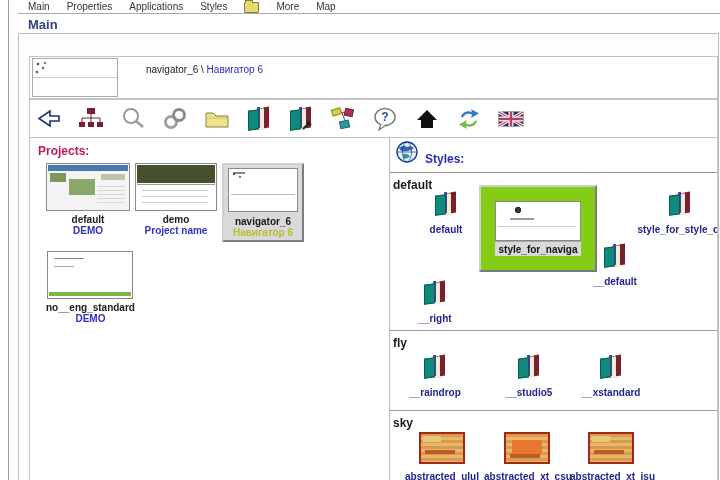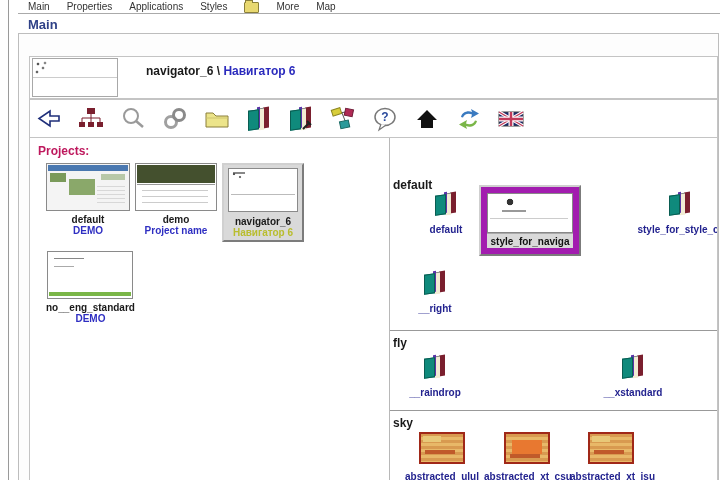--- a/index.html
+++ b/index.html
@@ -19,21 +19,21 @@
   
   .frame{position:absolute;left:18px;top:33px;width:699px;height:460px;border:1px solid #bdbdbd;background:#fdfdfd}
   .titlebox{position:absolute;left:29px;top:56px;width:687px;height:41px;border:1px solid #c4c4c4;background:#fff}
   .titlethumb{position:absolute;left:2px;top:1px;width:84px;height:37px;border:1px solid #a8a8a8;background:
      radial-gradient(circle at 5px 5px,#555 1px,transparent 1.7px),
      radial-gradient(circle at 10px 9px,#777 1px,transparent 1.7px),
      radial-gradient(circle at 4px 13px,#666 1px,transparent 1.7px),
      radial-gradient(circle at 12px 4px,#888 1px,transparent 1.7px),
      linear-gradient(#ccc,#ccc) 0 18px/84px 1px;
      background-repeat:no-repeat;background-color:#fff}
-  .titletext{position:absolute;left:116px;top:7px;font-size:12px;font-weight:bold;white-space:nowrap}
+  .titletext{position:absolute;left:116px;top:7px;font-size:10px;font-weight:normal;white-space:nowrap}
   .titletext .tname{color:#1a1a1a}
   .titletext .talt{color:#2b2bbd}
   
   .mainbox{position:absolute;left:29px;top:99px;width:687px;height:381px;border:1px solid #c4c4c4;
            border-bottom:none;background:#fff}
   .toolbar{height:37px;border-bottom:1px solid #c4c4c4;display:flex;align-items:center;
            padding-left:6px;gap:16px}
   .tbtn{width:26px;height:26px;display:flex;align-items:center;justify-content:center;cursor:pointer}
   .cols{display:flex;height:343px}
   .projcol{width:360px;border-right:1px solid #b8b8b8;box-sizing:border-box;padding:4px 0 0 6px;overflow:hidden}
@@ -85,21 +85,21 @@
   .sdiv{position:absolute;left:0;right:0;height:1px;background:#999}
   .sitem{position:absolute;text-align:center;cursor:pointer}
   .slabel{font-size:10px;font-weight:bold;color:#23238f;margin-top:3px;white-space:nowrap}
   .books{position:relative;display:inline-block;width:26px;height:26px}
   .books i{position:absolute;font-style:normal}
   .books .bb{left:17px;top:1px;width:6px;height:21px;background:#7a1f2e;transform:skewY(-8deg)}
   .books .bm{left:13px;top:2px;width:5px;height:21px;background:#f2ecd4;border-top:1px solid #888;transform:skewY(-8deg)}
   .books .bp{left:11px;top:1px;width:3px;height:21px;background:#5a35a8;transform:skewY(-8deg)}
   .books .bf{left:2px;top:4px;width:11px;height:20px;background:#0f8a7c;border:1px solid #0a5d52;
              box-sizing:border-box;transform:skewY(-8deg)}
-  .sselbox{position:absolute;border:2px outset #cfcfcf;background:#a21caf;padding:6px;cursor:pointer}
+  .sselbox{position:absolute;border:2px outset #cfcfcf;background:#84cc16;padding:14px;cursor:pointer}
   .sthumb{width:84px;height:38px;background:#fff;border:1px solid #888;background-image:
       radial-gradient(circle at 22px 8px,#333 3px,transparent 3.6px),
       linear-gradient(#999,#999),linear-gradient(#ccc,#ccc);
       background-position:0 0,14px 16px,2px 24px;background-size:auto,24px 2px,78px 1px;
       background-repeat:no-repeat}
   .sselcap{font-size:10px;font-weight:bold;color:#111;text-align:center;padding:2px 0 1px;
            border-top:1px solid #aaa;background:#d9d9d9;white-space:nowrap}
   .tsky{display:inline-block;width:42px;height:28px;border:2px solid #a02818;box-sizing:content-box;
       background-image:linear-gradient(#e8c878,#e8c878),linear-gradient(#c05a2a,#c05a2a),
       repeating-linear-gradient(#d89a50 0 3px,#e8b868 3px 6px);
@@ -254,52 +254,72 @@
       <div class="prow">
         <div class="pitem">
           <div class="thumb t6"></div>
           <div class="cap1">no__eng_standard</div>
           <div class="cap2">DEMO</div>
         </div>
       </div>
     </div>
 
     <div class="stylecol">
+      <div class="sheader">
+        <span class="globe">
+          <svg width="24" height="24" viewBox="0 0 24 24">
+              <circle cx="12" cy="12" r="10" fill="#eaf2fa" stroke="#1a3a8c" stroke-width="1.4"></circle>
+              <path d="M4 8 Q9 4 12 7 Q16 5 19 8 Q15 12 10 11 Q6 12 4 8 Z" fill="#2a6ab8"></path>
+              <path d="M8 14 Q12 13 15 16 Q12 20 8 18 Z" fill="#2aa08a"></path>
+              <ellipse cx="12" cy="12" rx="4.5" ry="10" fill="none" stroke="#1a3a8c" stroke-width="0.7"></ellipse>
+              <path d="M2 12 H22" stroke="#1a3a8c" stroke-width="0.7"></path>
+            </svg>
+        </span>
+        <span class="styleslabel">Styles:</span>
+      </div>
 
       <div class="gname" style="top:40px">default</div>
 
       <div class="sitem" style="left:24px;top:53px;width:64px">
         <span class="books"><i class="bb"></i><i class="bm"></i><i class="bp"></i><i class="bf"></i></span>
         <div class="slabel">default</div>
       </div>
 
       <div class="sselbox" style="left:89px;top:47px">
         <div class="sthumb"></div>
         <div class="sselcap">style_for_naviga</div>
       </div>
 
       <div class="sitem" style="left:235px;top:53px;width:110px">
         <span class="books"><i class="bb"></i><i class="bm"></i><i class="bp"></i><i class="bf"></i></span>
         <div class="slabel">style_for_style_cr</div>
       </div>
 
-
-      <div class="sitem" style="left:13px;top:132px;width:64px">
+      <div class="sitem" style="left:190px;top:105px;width:70px">
+        <span class="books"><i class="bb"></i><i class="bm"></i><i class="bp"></i><i class="bf"></i></span>
+        <div class="slabel">__default</div>
+      </div>
+
+      <div class="sitem" style="left:13px;top:142px;width:64px">
         <span class="books"><i class="bb"></i><i class="bm"></i><i class="bp"></i><i class="bf"></i></span>
         <div class="slabel">__right</div>
       </div>
 
       <div class="sdiv" style="top:192px"></div>
       <div class="gname" style="top:198px">fly</div>
 
       <div class="sitem" style="left:12px;top:216px;width:66px">
         <span class="books"><i class="bb"></i><i class="bm"></i><i class="bp"></i><i class="bf"></i></span>
         <div class="slabel">__raindrop</div>
       </div>
-      <div class="sitem" style="left:207px;top:216px;width:72px">
+      <div class="sitem" style="left:106px;top:216px;width:66px">
+        <span class="books"><i class="bb"></i><i class="bm"></i><i class="bp"></i><i class="bf"></i></span>
+        <div class="slabel">__studio5</div>
+      </div>
+      <div class="sitem" style="left:185px;top:216px;width:72px">
         <span class="books"><i class="bb"></i><i class="bm"></i><i class="bp"></i><i class="bf"></i></span>
         <div class="slabel">__xstandard</div>
       </div>
 
       <div class="sdiv" style="top:272px"></div>
       <div class="gname" style="top:278px">sky</div>
 
       <div class="sitem" style="left:12px;top:294px;width:80px">
         <span class="tsky"></span>
         <div class="slabel">abstracted_ulul</div>

